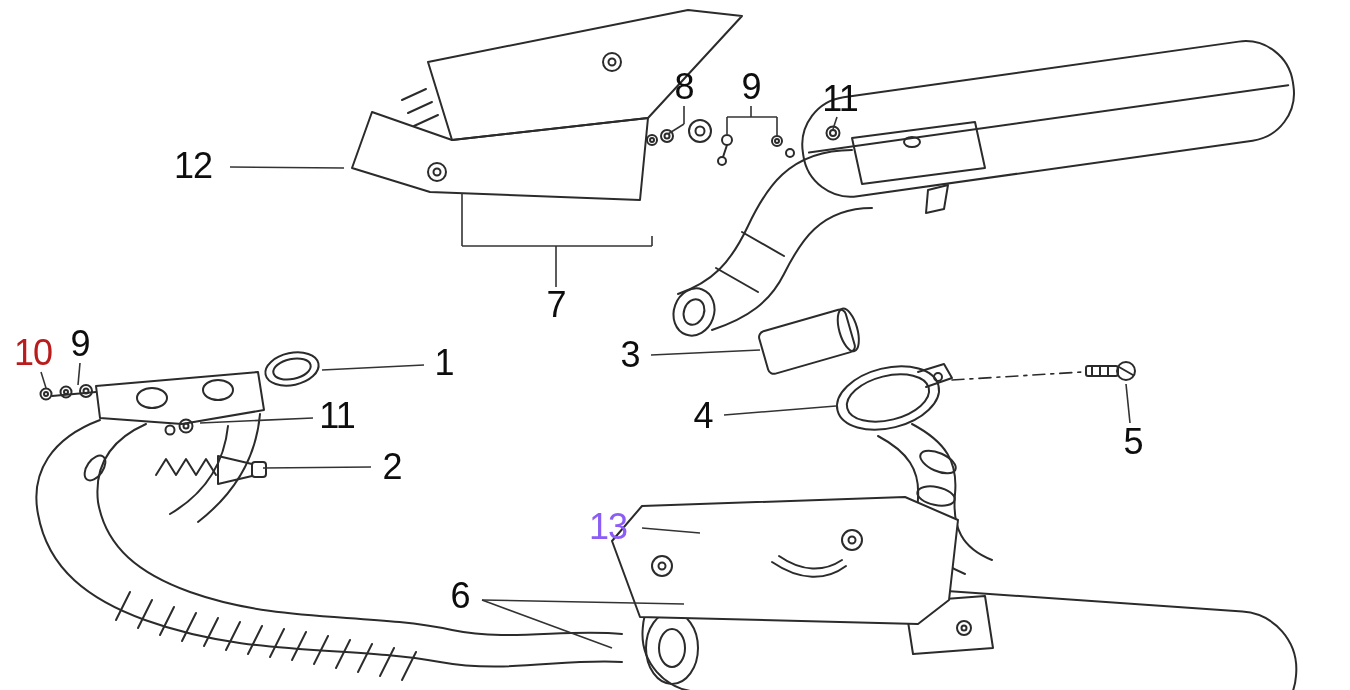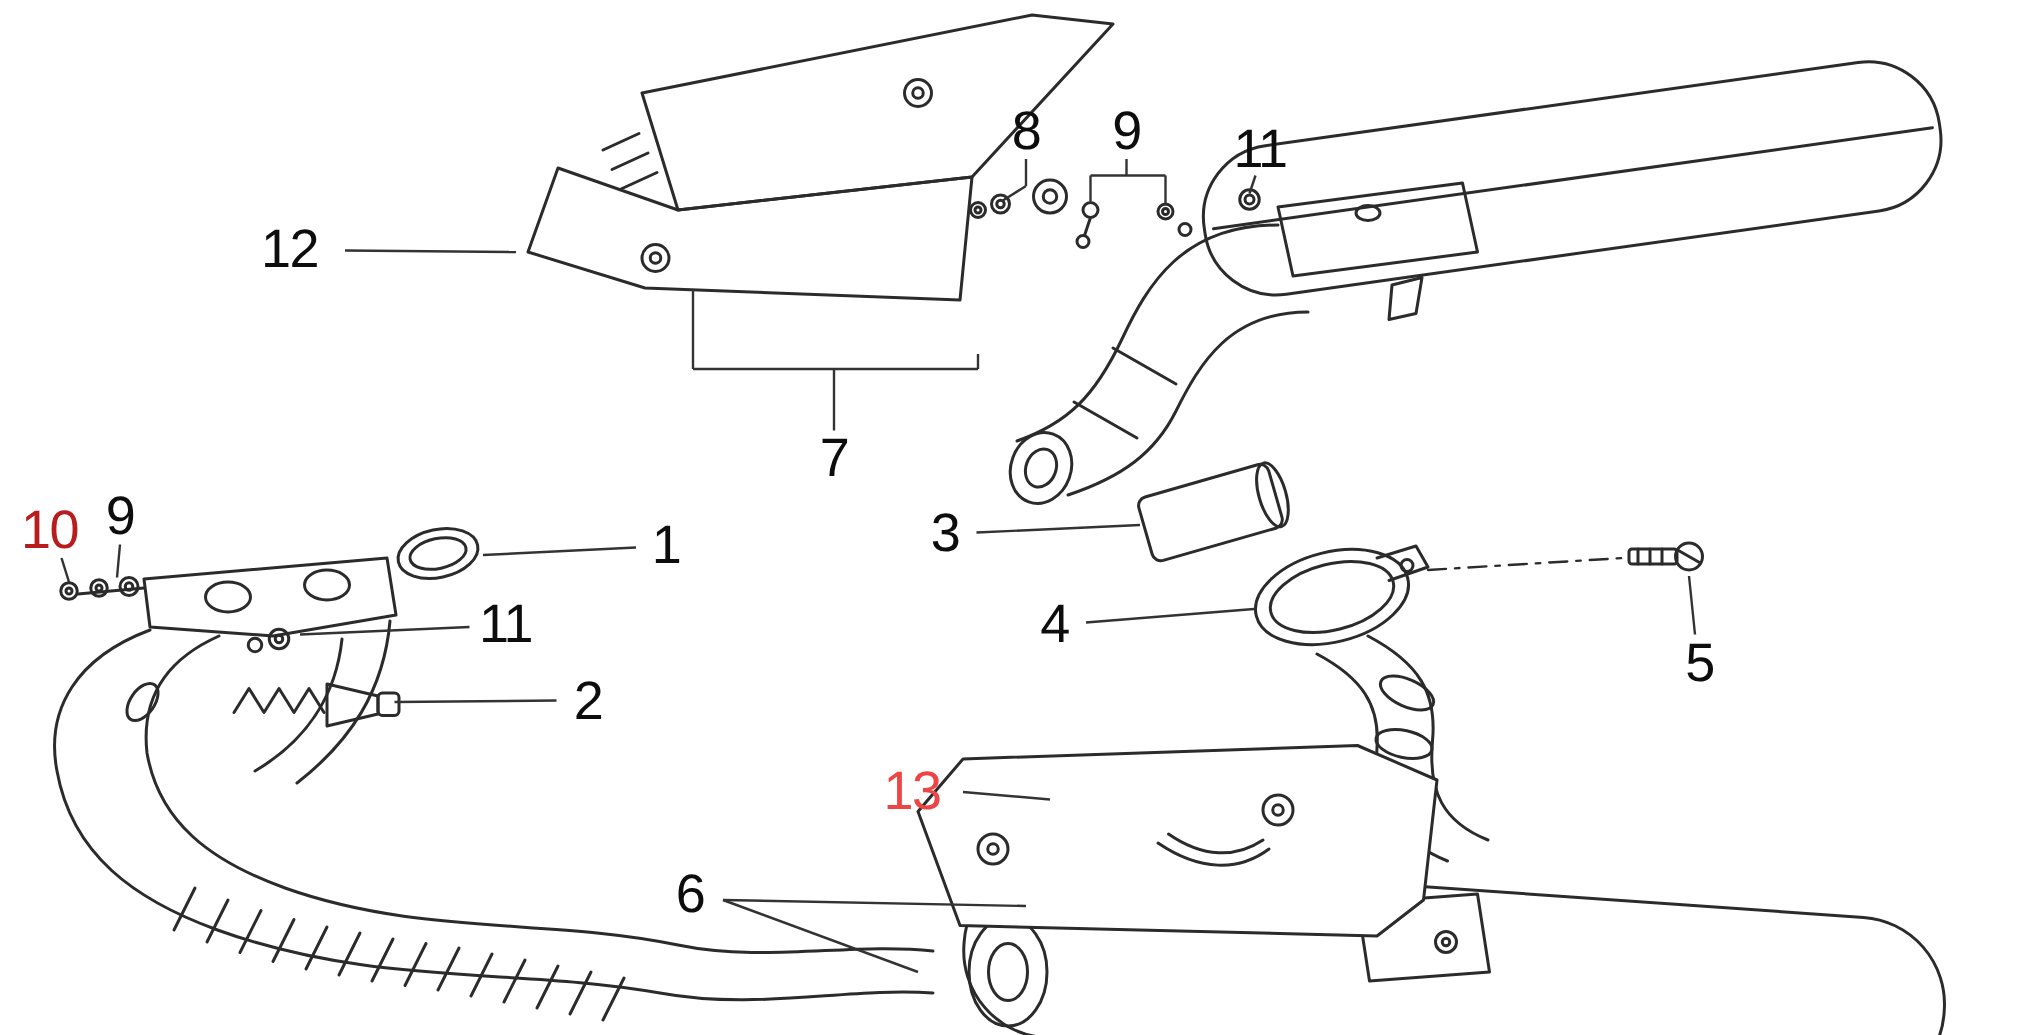--- a/index.html
+++ b/index.html
@@ -208,16 +208,16 @@
       <div class="callout" style="left: 840px; top: 99px; color: rgb(13, 13, 13);">11</div>
       <div class="callout" style="left: 556px; top: 305px; color: rgb(13, 13, 13);">7</div>
       <div class="callout" style="left: 33px; top: 353px; color: #b91c1c;">10</div>
       <div class="callout" style="left: 80px; top: 344px; color: rgb(13, 13, 13);">9</div>
       <div class="callout" style="left: 444px; top: 363px; color: rgb(13, 13, 13);">1</div>
       <div class="callout" style="left: 630px; top: 355px; color: rgb(13, 13, 13);">3</div>
       <div class="callout" style="left: 337px; top: 416px; color: rgb(13, 13, 13);">11</div>
       <div class="callout" style="left: 703px; top: 416px; color: rgb(13, 13, 13);">4</div>
       <div class="callout" style="left: 1133px; top: 442px; color: rgb(13, 13, 13);">5</div>
       <div class="callout" style="left: 392px; top: 467px; color: rgb(13, 13, 13);">2</div>
-      <div class="callout" style="left: 608px; top: 527px; color: #ef4444;">13</div>
+      <div class="callout" style="left: 608px; top: 527px; color: #8b5cf6;">13</div>
       <div class="callout" style="left: 460px; top: 596px; color: rgb(13, 13, 13);">6</div>
     </div>
 </div>
 
 </body></html>

